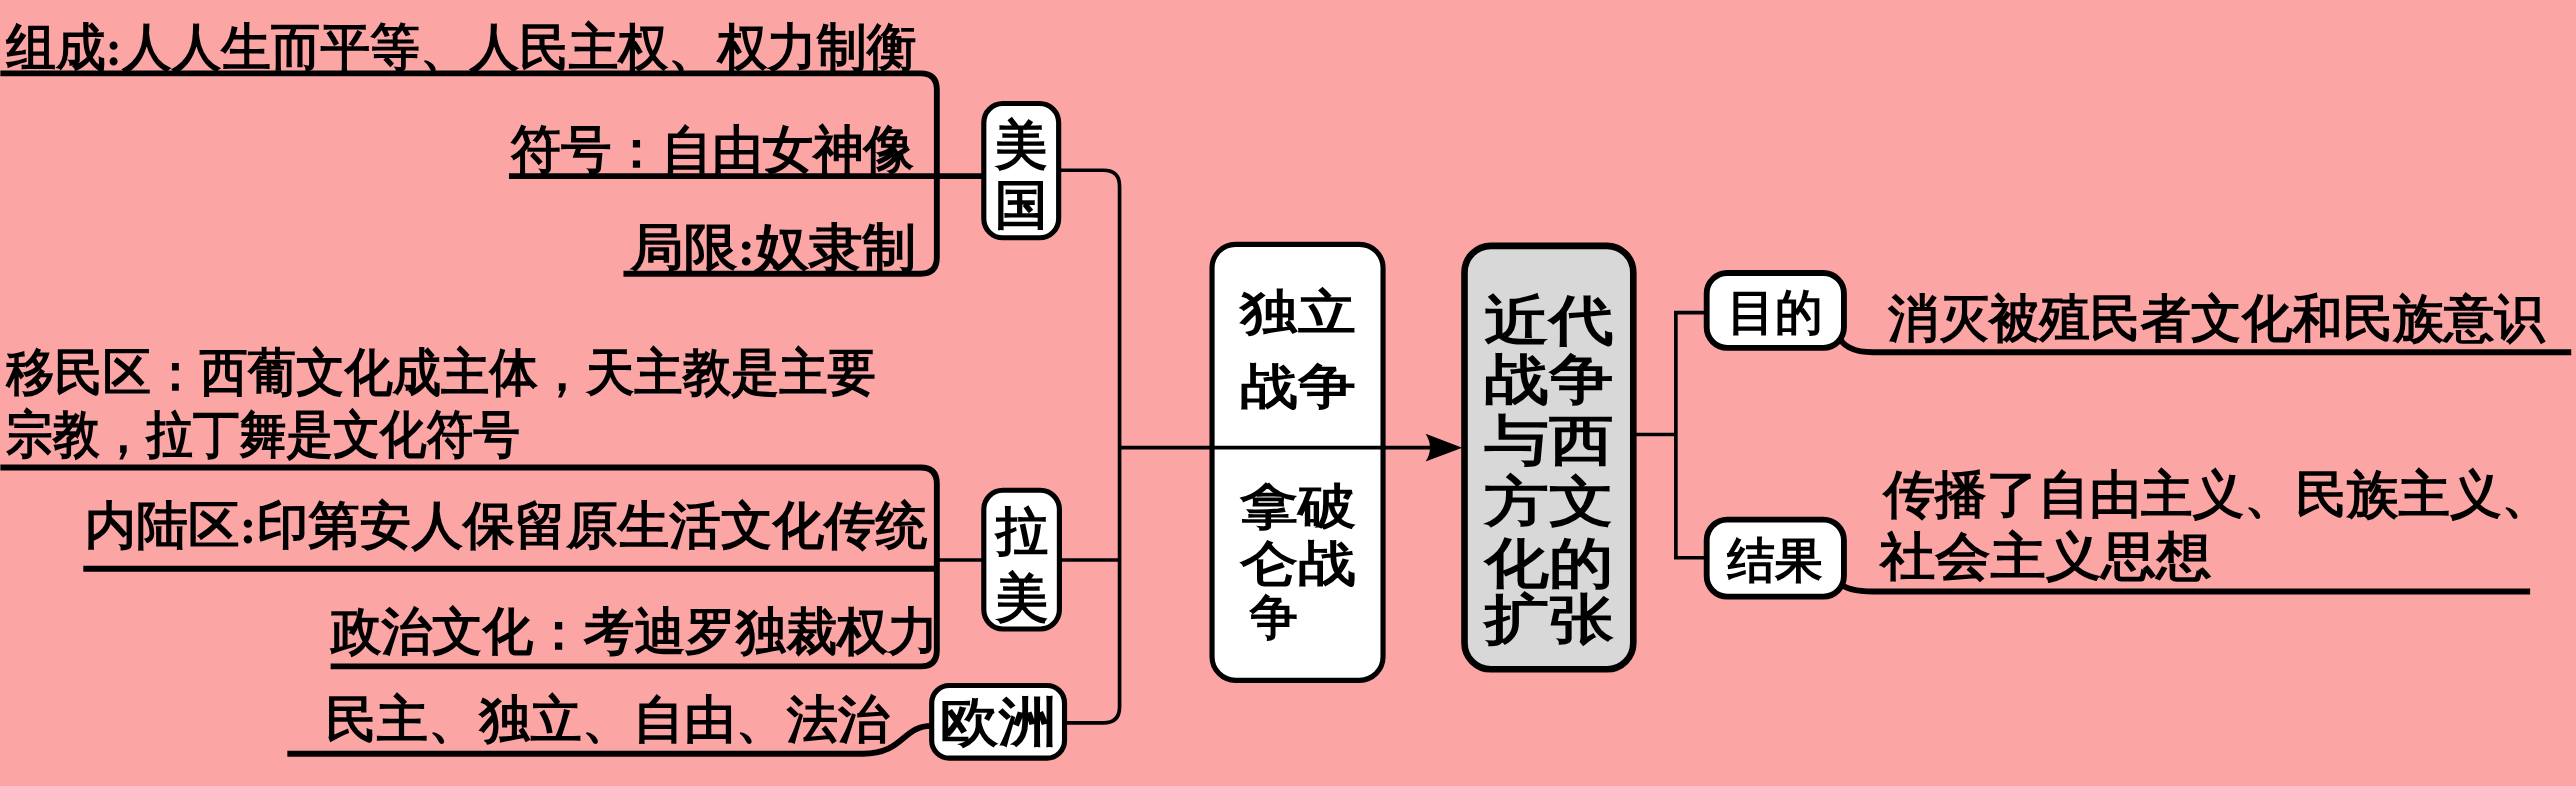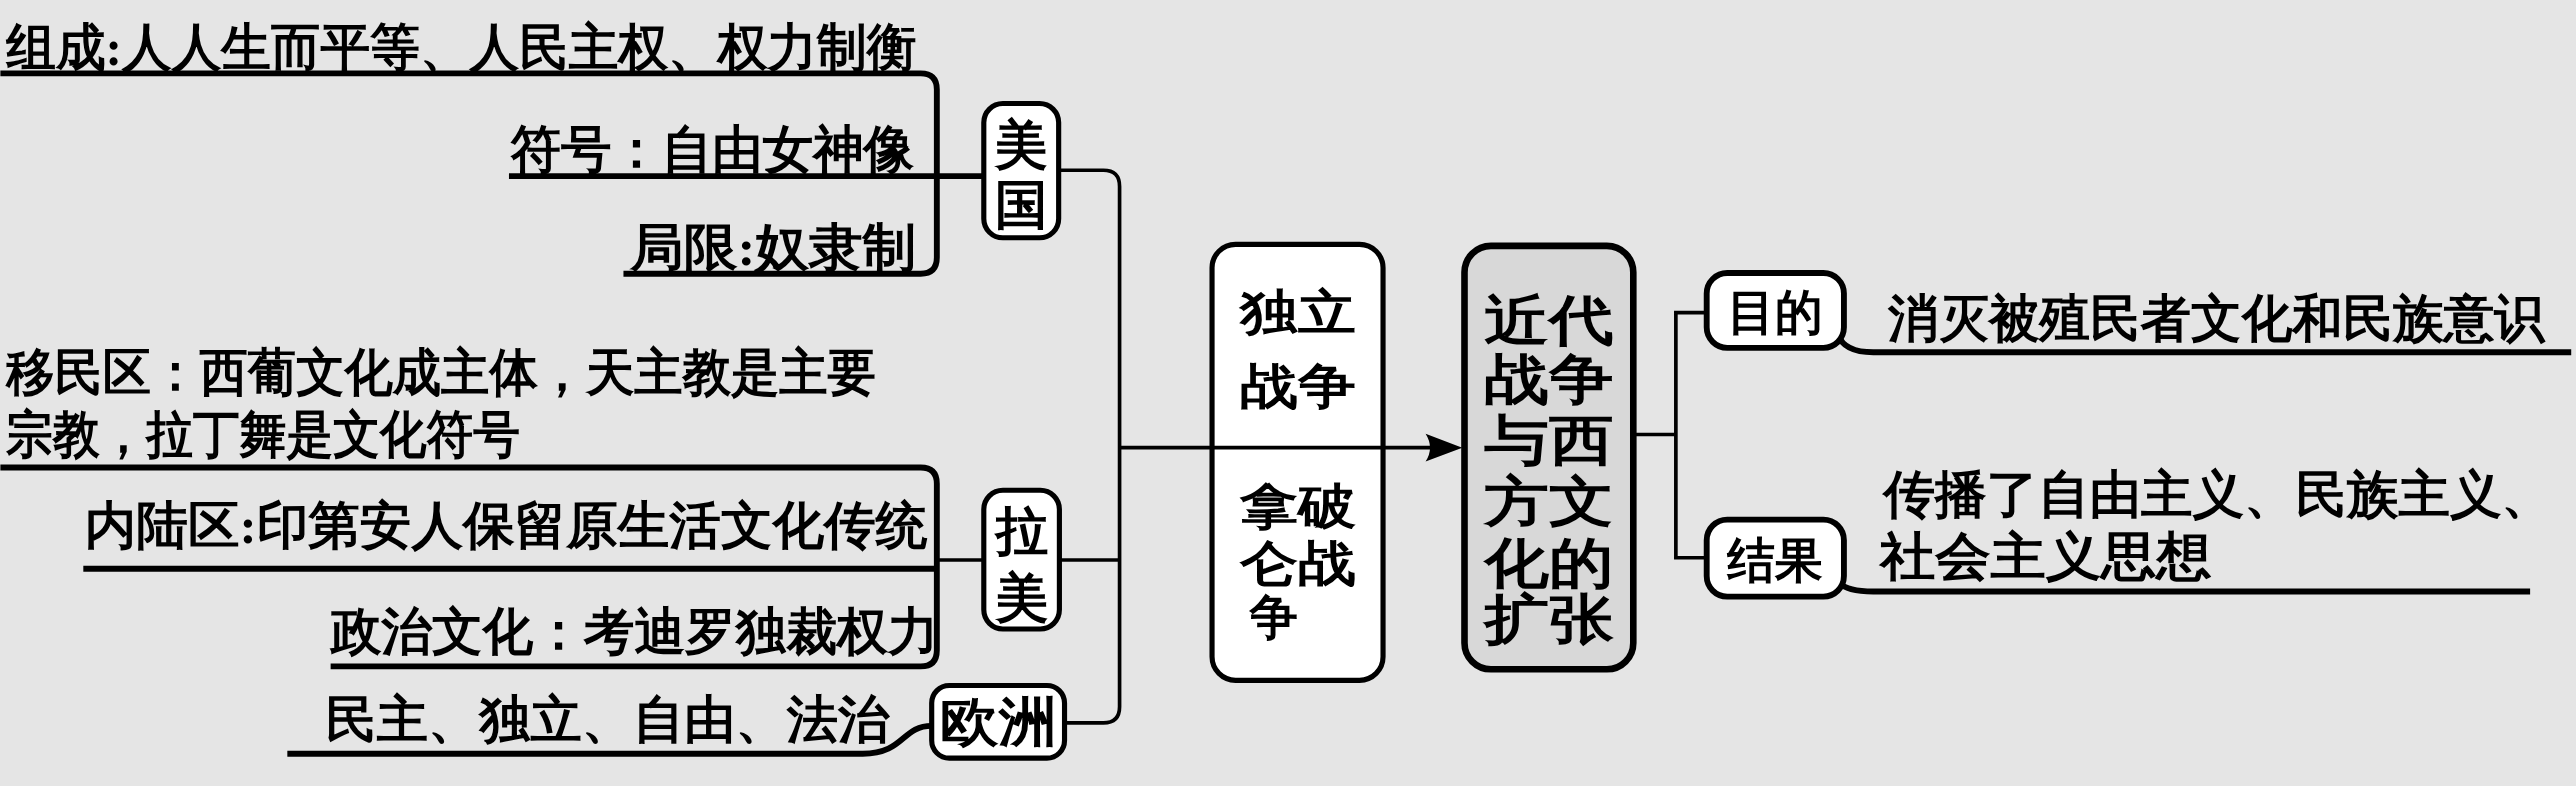--- a/index.html
+++ b/index.html
@@ -1,16 +1,16 @@
 <!DOCTYPE html>
 <html style="font-size:11.7px"><head>
 <meta charset="utf-8">
 <style>
   html,body{margin:0;padding:0;background:#ffffff;}
-  .stage{width:2576px;height:786px;overflow:hidden;background:#e5e5e5;}
+  .stage{width:2576px;height:786px;overflow:hidden;background:#fca5a5;}
   svg{display:block;}
   svg text{
     font-family:"Liberation Serif","DejaVu Serif",serif;
     font-weight:700;
     fill:#000000;
   }
   .t70{font-size:70px;}
   .t72{font-size:72px;}
   .t66{font-size:66px;}
   .t74{font-size:74px;}

